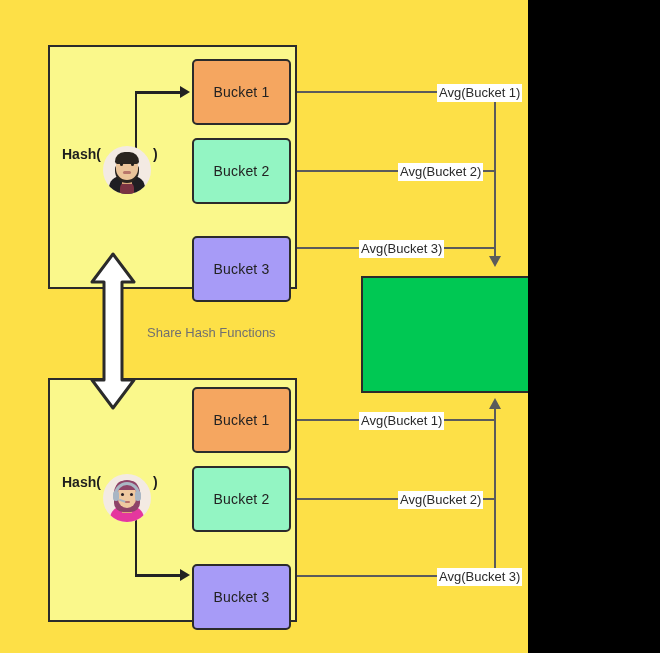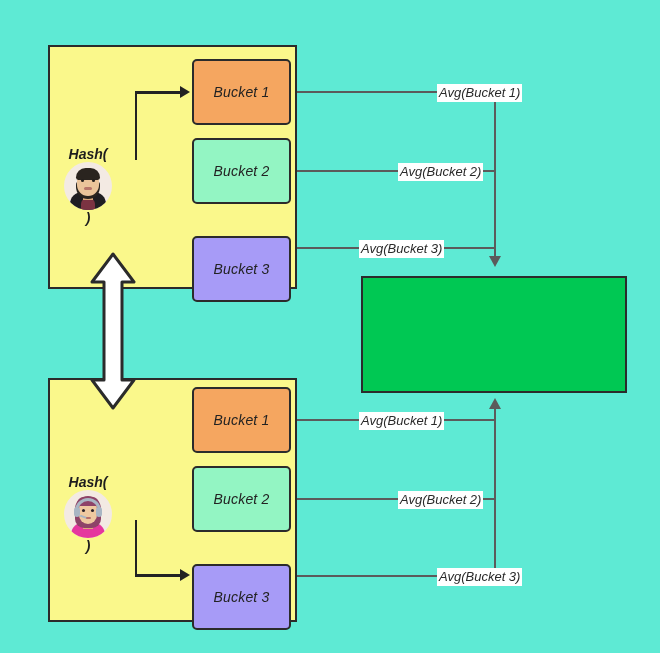--- a/index.html
+++ b/index.html
@@ -2,26 +2,25 @@
 <html><head>
 <meta charset="utf-8">
 <style>
   html, body {
     margin: 0;
     padding: 0;
     background: #000000;
   }
   #canvas {
     position: relative;
-    width: 660px;
+    width: 528px;
     height: 653px;
-    background: #5eead4;
+    background: #fde047;
     font-family: "Liberation Sans", sans-serif;
     overflow: hidden;
-    font-style: italic;
   }
 
   
   .panel {
     position: absolute;
     background: #FAF88B;
     border: 2px solid #2B2B2B;
     box-sizing: border-box;
   }
   #panel-top    { left: 48px;  top: 45px;  width: 249px; height: 244px; }
@@ -50,23 +49,22 @@
   #t-b2 { left: 192px; top: 138px; }
   #t-b3 { left: 192px; top: 215px; }
   #b-b1 { left: 192px; top: 387px; }
   #b-b2 { left: 192px; top: 466px; }
   #b-b3 { left: 192px; top: 543px; }
 
   
   .hash-group {
     position: absolute;
     display: flex;
-    align-items: center;
+    align-items: flex-start;
     height: 54px;
-    flex-direction: column;
   }
   #hash-top    { left: 62px; top: 146px; }
   #hash-bottom { left: 62px; top: 474px; }
   .hash-text {
     font-size: 14px;
     font-weight: bold;
     color: #1E1E1E;
   }
   .avatar {
     position: relative;
@@ -339,14 +337,15 @@
 
   <div class="gray-line" style="left:297px; top:498px; width:198px; height:2px;"></div>
   <div class="edge-label" style="left:398px; top:491px;">Avg(Bucket 2)</div>
 
   <div class="gray-line" style="left:297px; top:575px; width:198px; height:2px;"></div>
   <div class="edge-label" style="left:437px; top:568px;">Avg(Bucket 3)</div>
 
   <svg id="share-arrow" width="48" height="158" viewBox="0 0 48 158">
     <polygon points="24,2 45,30 33,30 33,128 45,128 24,156 3,128 15,128 15,30 3,30" fill="#FFFFFF" stroke="#2B2B2B" stroke-width="3" stroke-linejoin="round"></polygon>
   </svg>
+  <div id="share-label">Share Hash Functions</div>
 
 </div>
 
 </body></html>

